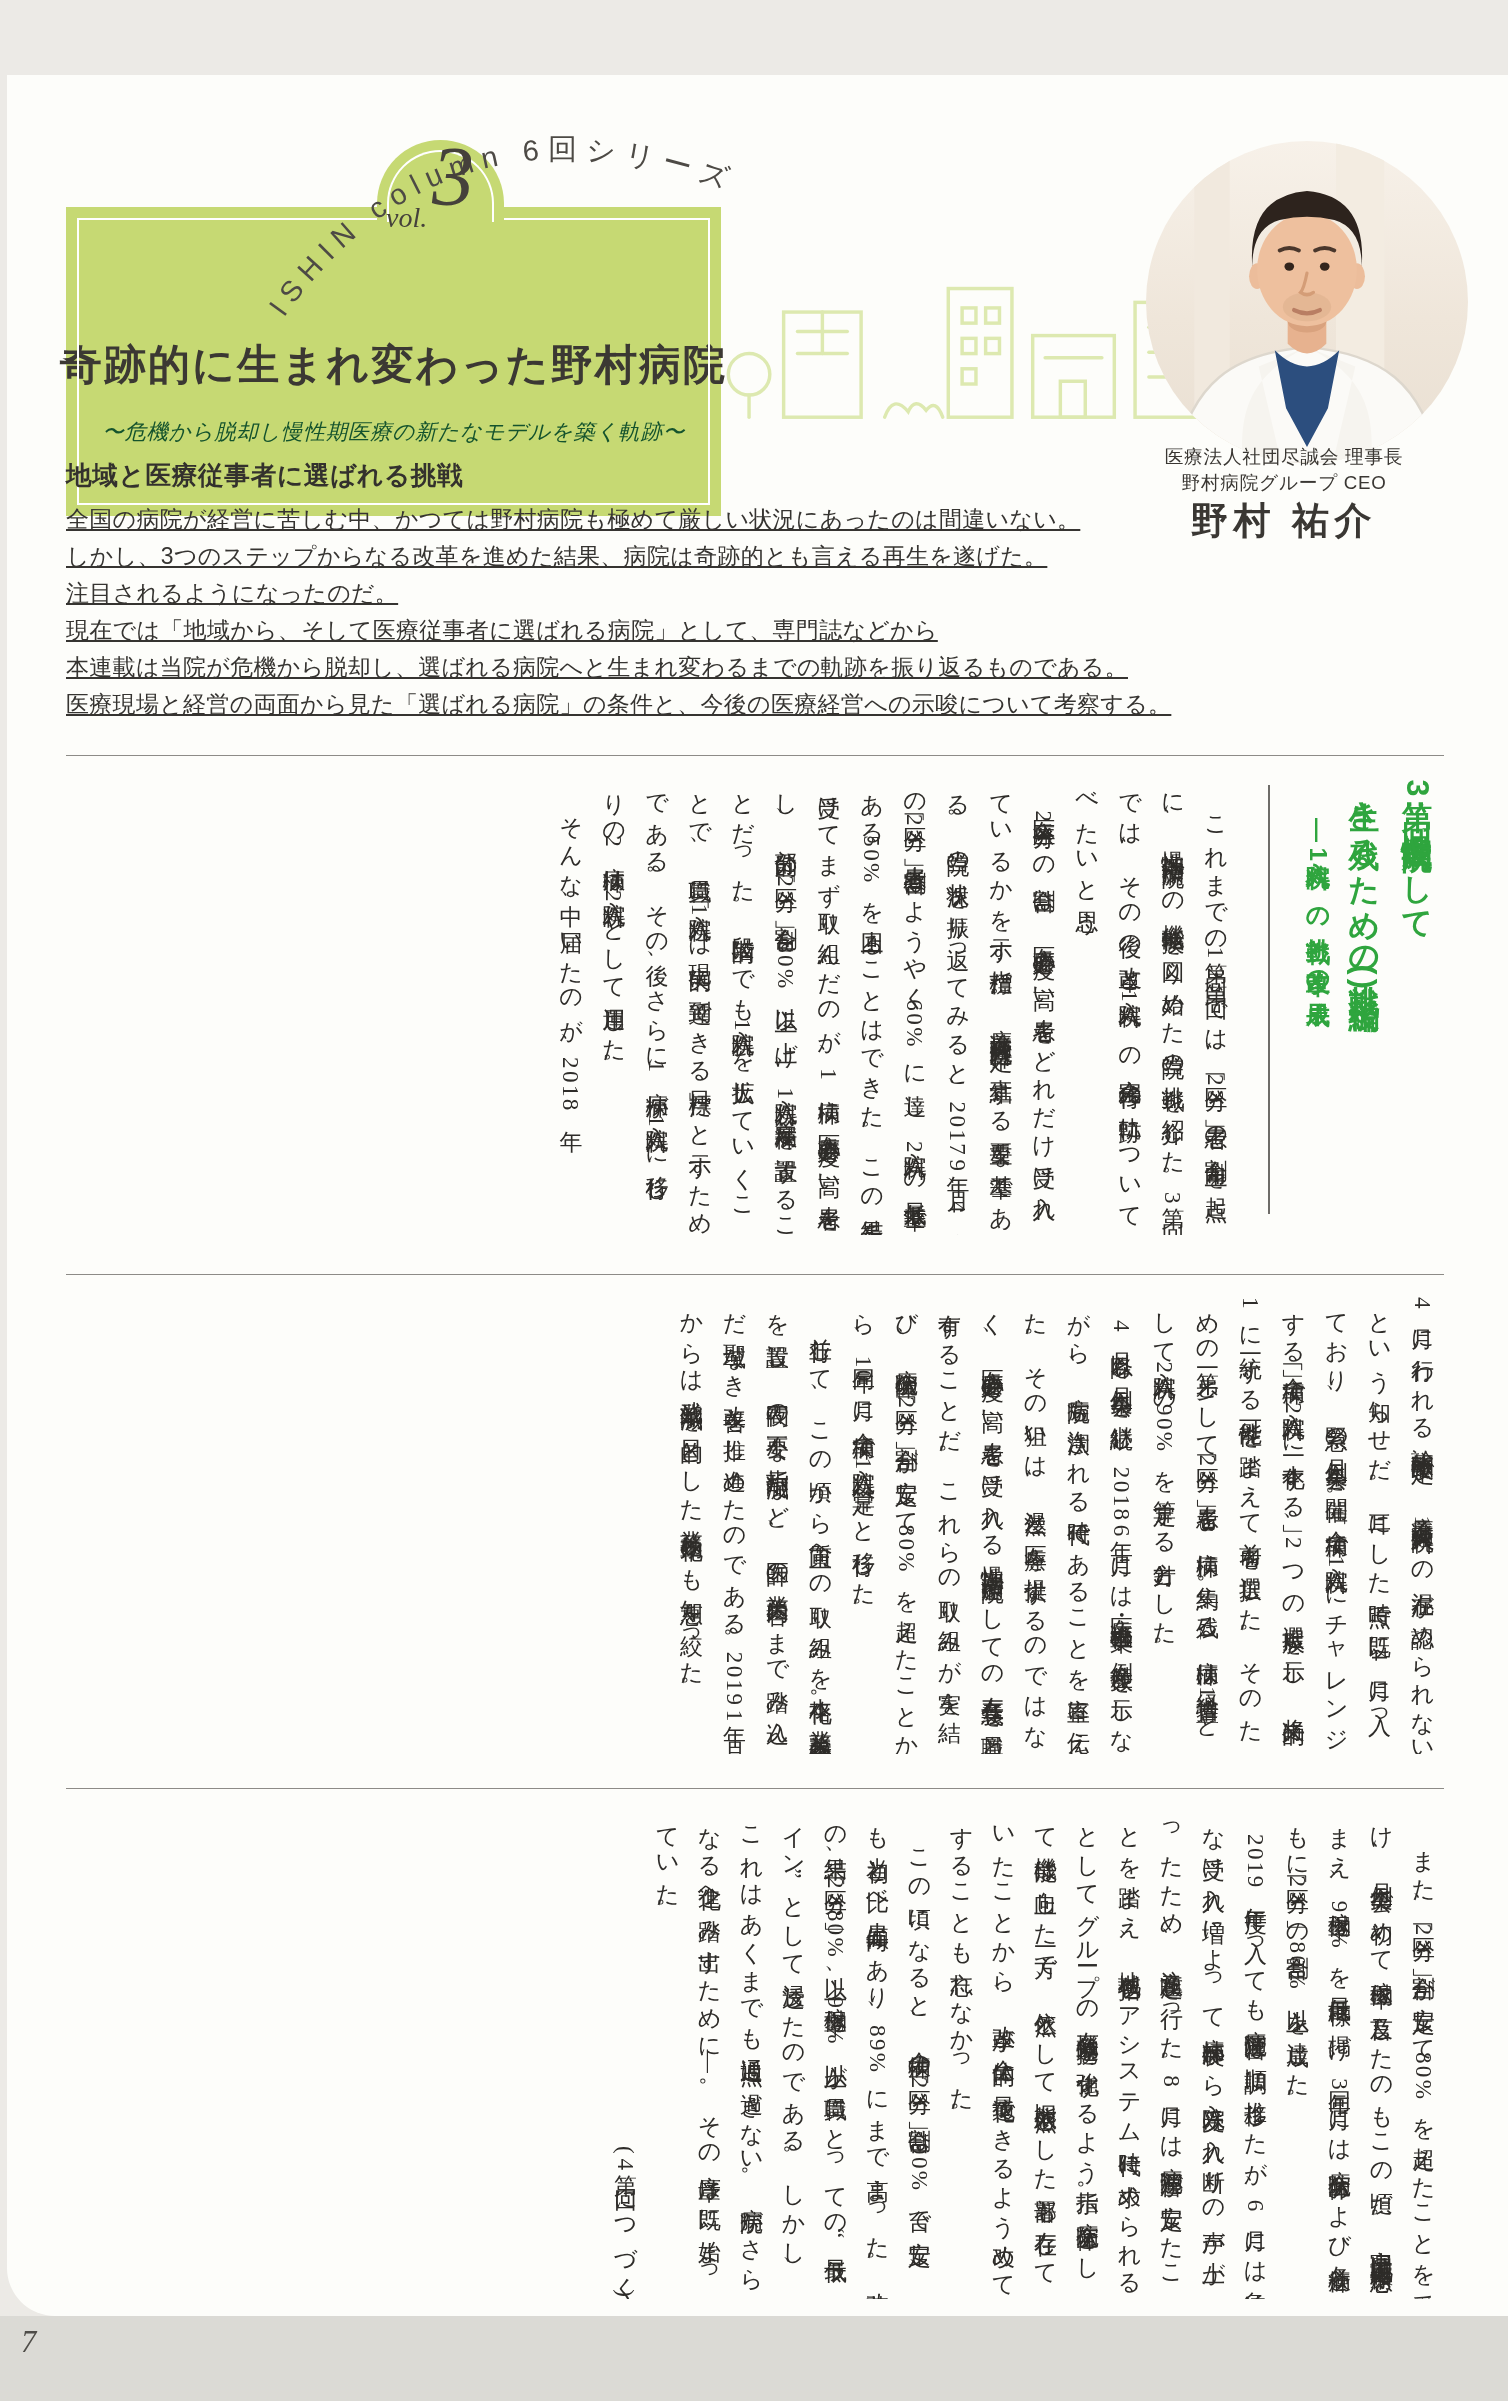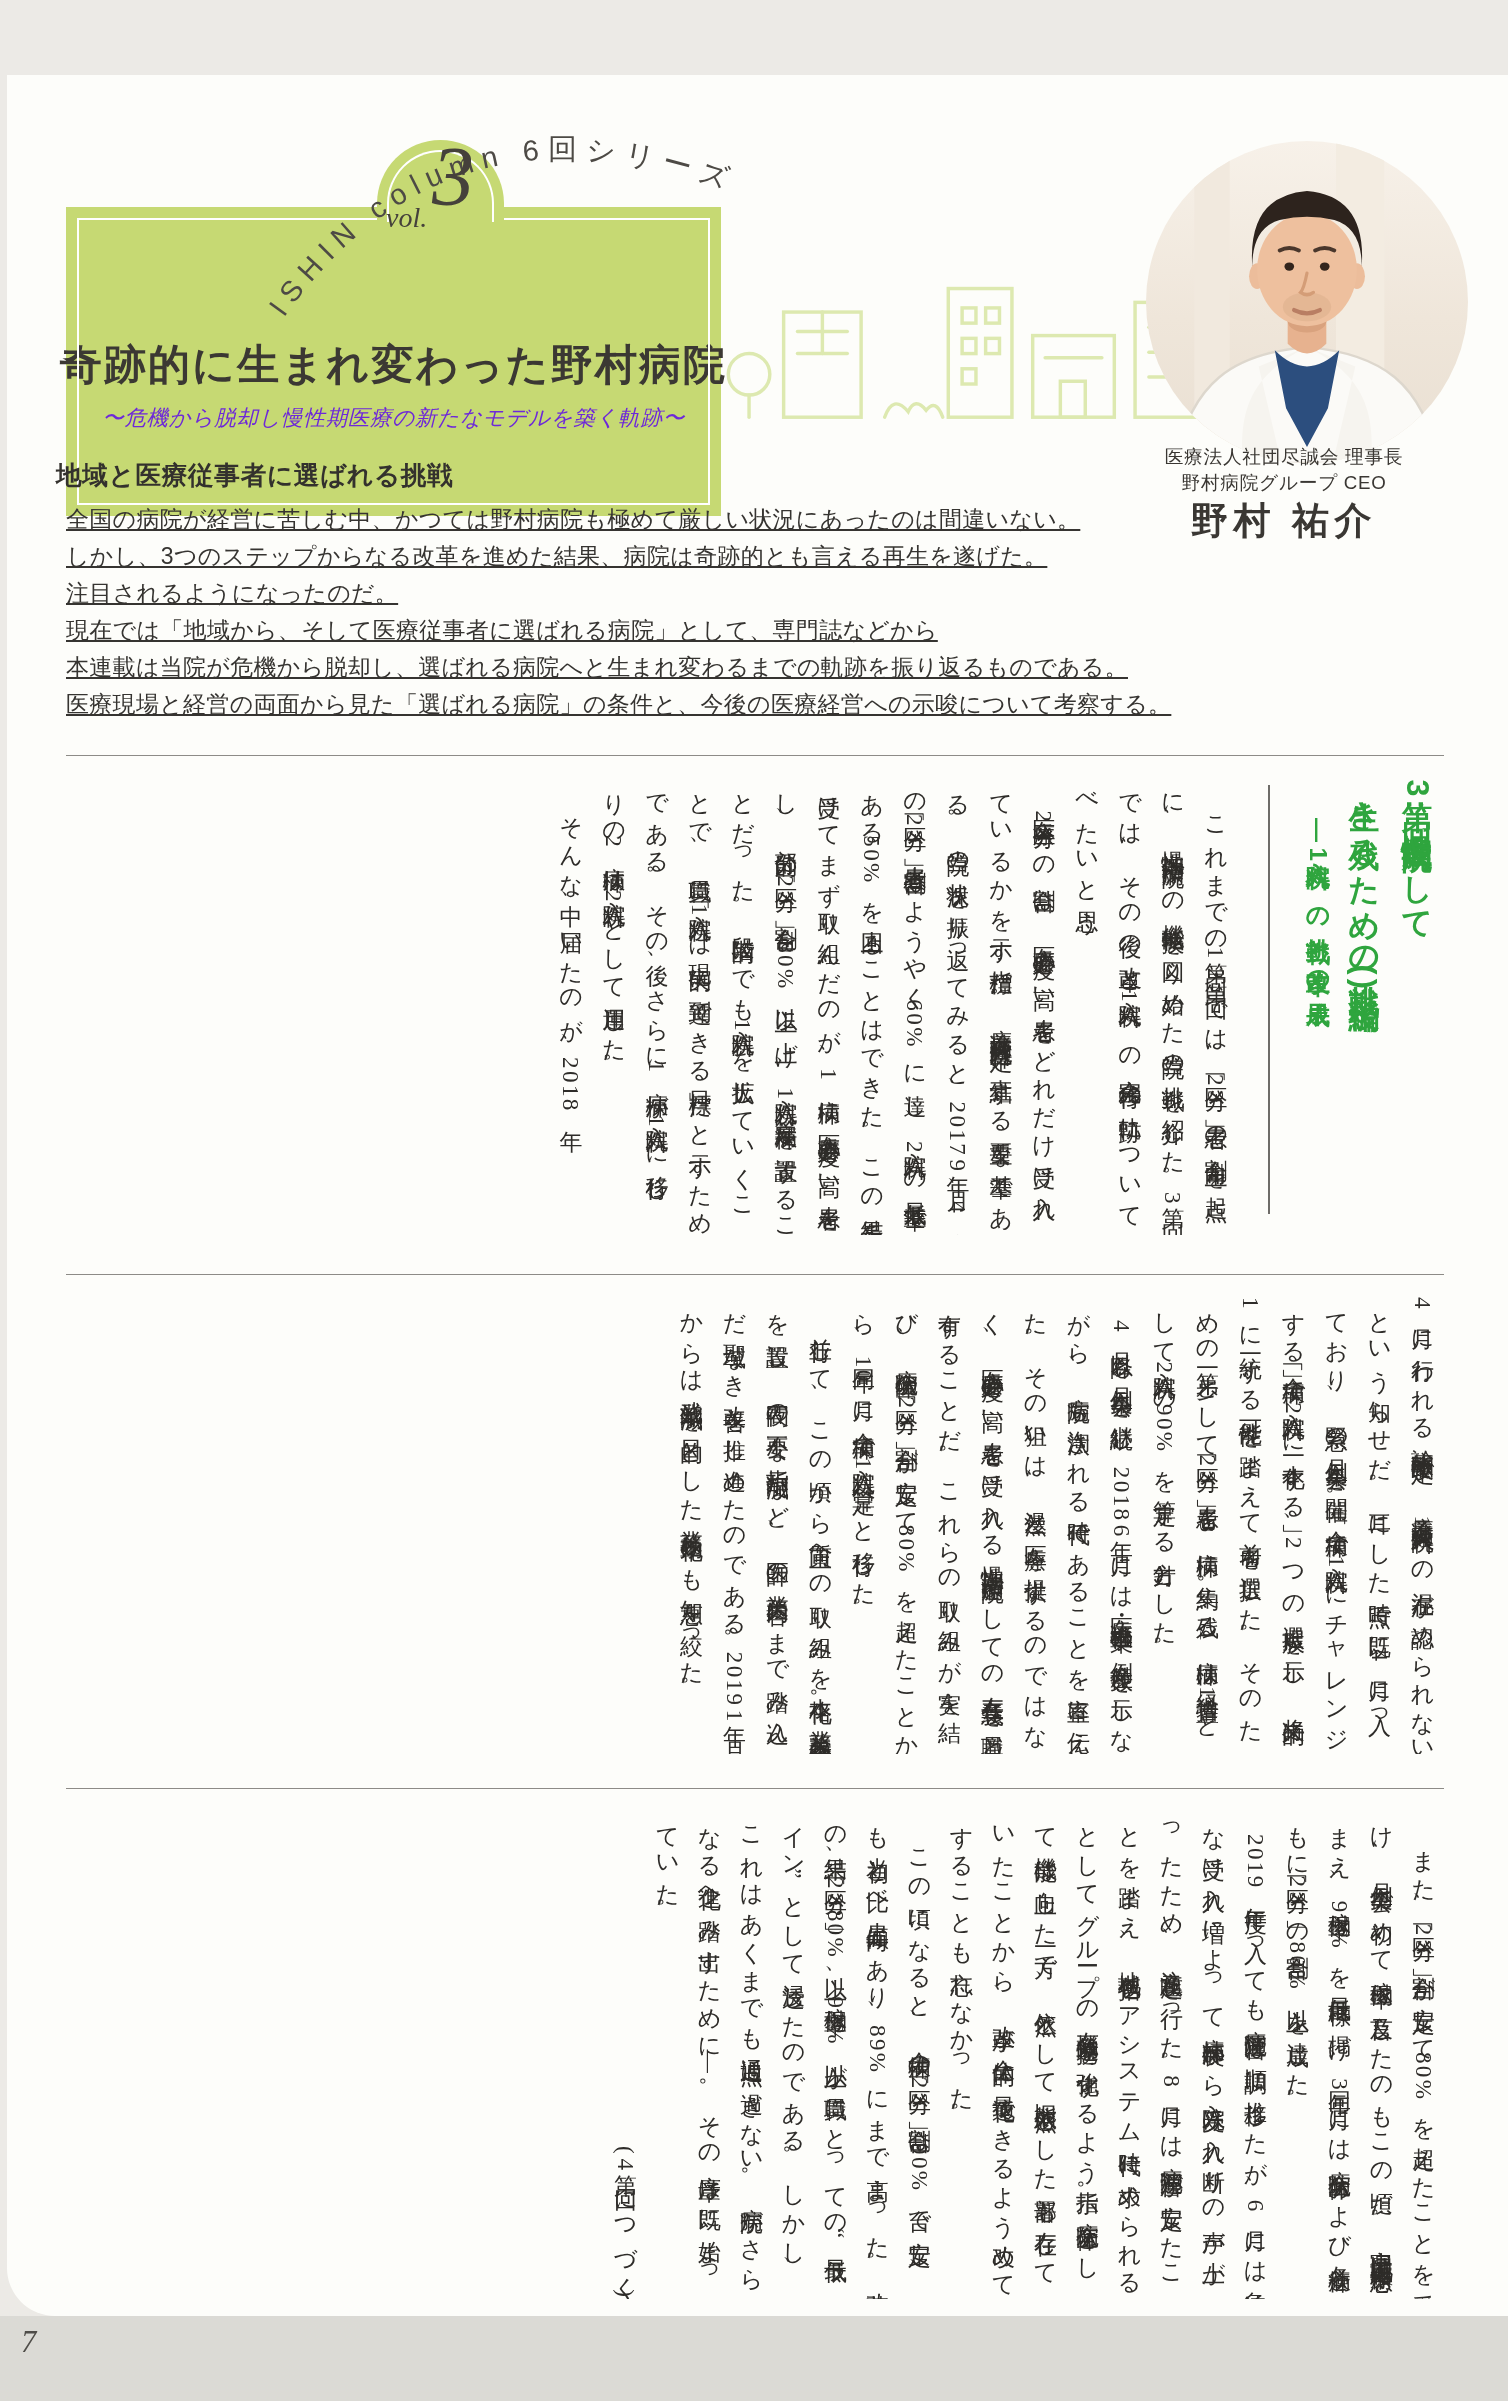--- a/index.html
+++ b/index.html
@@ -25,21 +25,21 @@
   .badge{
     position:absolute;left:59px;top:132px;width:655px;height:309px;
     background:#c6d973;z-index:1;box-sizing:border-box;
     display:flex;flex-direction:column;align-items:center;padding-top:135px;
   }
   .badge::after{content:'';position:absolute;inset:11px;border:2.8px solid #ffffff;pointer-events:none;}
   .badge-title{
     font-size:42px;font-weight:bold;color:#3b3833;letter-spacing:2.1px;line-height:1.1;white-space:nowrap;
   }
   .badge-subtitle{
-    margin-top:15px;font-size:21.5px;color:#6d28d9;font-style:italic;letter-spacing:0.7px;white-space:nowrap;
+    margin-top:29px;font-size:21.5px;color:#14532d;font-style:italic;letter-spacing:0.7px;white-space:nowrap;
   }
   .bump{
     position:absolute;left:370px;top:65px;width:127px;height:82px;
     background:#c6d973;border-radius:64px 64px 0 0;z-index:1;
   }
   .bump::after{
     content:'';position:absolute;left:10.4px;right:10.4px;top:10.4px;bottom:0;
     border:2.8px solid #fff;border-bottom:none;border-radius:60px 60px 0 0;
   }
   .vol-label{
@@ -56,21 +56,21 @@
     overflow:hidden;background:linear-gradient(180deg,#f7f1e9 0%,#efe6da 55%,#e9dfd2 100%);z-index:2;
   }
   .photo svg{width:100%;height:100%;display:block;}
   .caption{
     position:absolute;left:1052px;top:369px;width:450px;text-align:center;z-index:3;color:#3a3733;
   }
   .caption .aff{font-size:18.7px;line-height:26px;letter-spacing:0.7px;text-align:center;}
   .caption .person-name{margin-top:0;font-size:37px;font-weight:bold;letter-spacing:5.5px;}
   
   .intro-heading{
-    position:absolute;left:49px;top:383px;font-size:25.6px;font-weight:bold;color:#33312d;letter-spacing:0.7px;z-index:1;
+    position:absolute;left:59px;top:383px;font-size:25.6px;font-weight:bold;color:#33312d;letter-spacing:0.7px;z-index:1;
   }
   .intro-lines{position:absolute;left:59px;top:426px;width:1038px;z-index:1;color:#363431;text-decoration:underline;}
   .intro-lines p{margin:0;font-size:23px;line-height:37px;white-space:nowrap;letter-spacing:0.3px;}
   
   .hrule{position:absolute;left:59px;width:1378px;height:1.4px;background:#8d8b87;}
   .rule-1{top:680px;}
   .rule-2{top:1199px;}
   .rule-3{top:1713px;}
   
   .vband{

